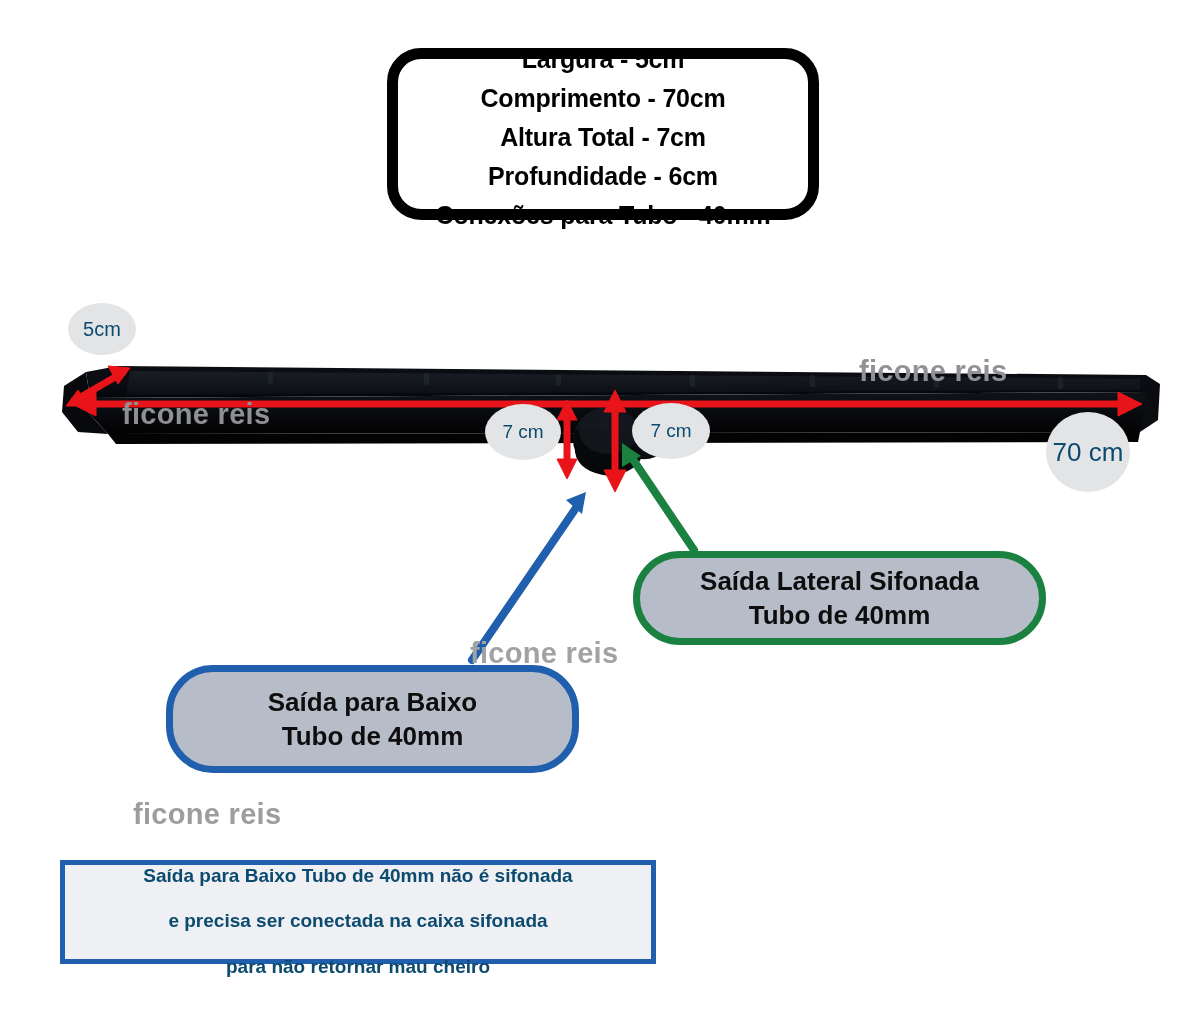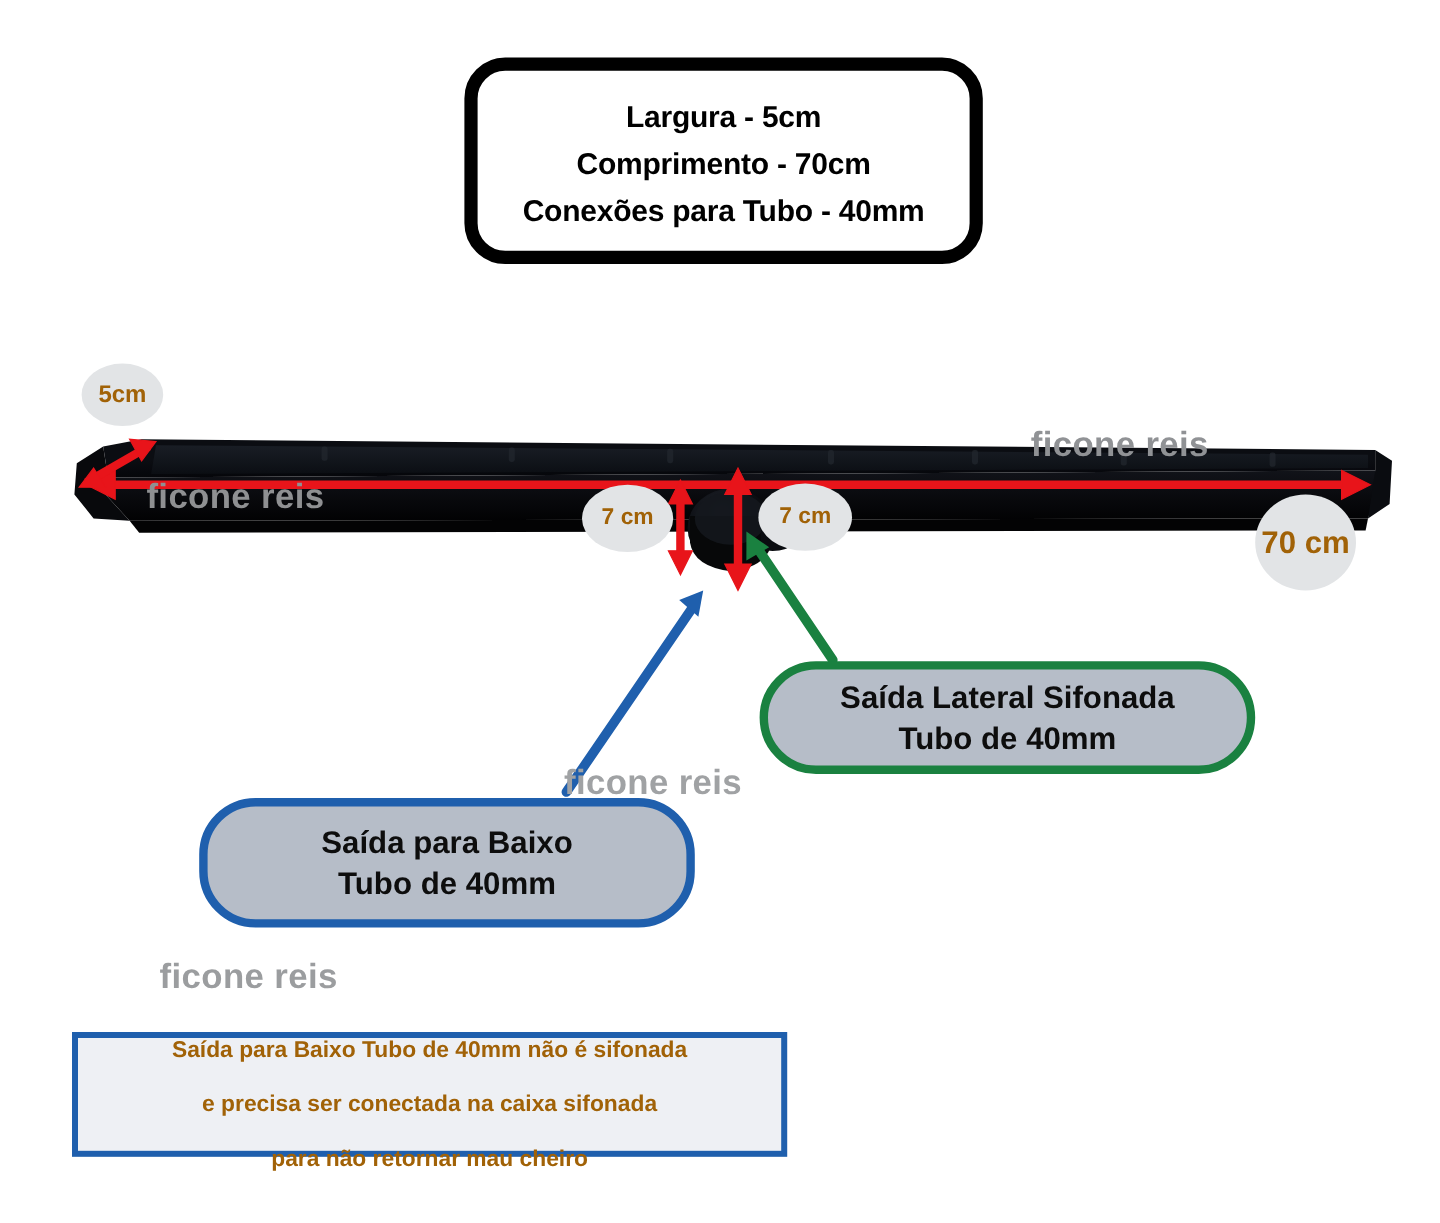--- a/index.html
+++ b/index.html
@@ -46,22 +46,22 @@
   }
 
   
   .bubble {
     position: absolute;
     background: #e2e4e6;
     border-radius: 50%;
     display: flex;
     align-items: center;
     justify-content: center;
-    font-weight: bold;
-    color: #a16207;
+    font-weight: normal;
+    color: #0c4a6e;
     text-align: center;
   }
   .bubble-5cm {
     left: 68px; top: 303px;
     width: 68px; height: 52px;
     font-size: 20px;
   }
   .bubble-6cm {
     left: 485px; top: 404px;
     width: 76px; height: 56px;
@@ -120,21 +120,21 @@
     border: 5px solid #1f5fad;
     box-sizing: border-box;
     display: flex;
     flex-direction: column;
     align-items: center;
     justify-content: center;
   }
   .warning-line {
     font-size: 19px;
     font-weight: bold;
-    color: #a16207;
+    color: #0c4a6e;
     line-height: 1.45;
     white-space: nowrap;
     margin-top: 18px;
   }
 
   
   .watermark {
     position: absolute;
     font-weight: bold;
     color: #9a9a9a;
@@ -240,20 +240,22 @@
 
     <g>
       <line x1="694" y1="550" x2="630" y2="455" stroke="#1a8140" stroke-width="8" stroke-linecap="round"></line>
       <polygon points="622,443 622,467 641,456" fill="#1a8140"></polygon>
     </g>
   </svg>
 
   <div class="spec-box">
     <div class="spec-line">Largura - 5cm</div>
     <div class="spec-line">Comprimento - 70cm</div>
+    <div class="spec-line">Altura Total - 7cm</div>
+    <div class="spec-line">Profundidade - 6cm</div>
     <div class="spec-line">Conexões para Tubo - 40mm</div>
   </div>
 
   <div class="bubble bubble-5cm">5cm</div>
   <div class="bubble bubble-6cm">7 cm</div>
   <div class="bubble bubble-7cm">7 cm</div>
   <div class="bubble bubble-70cm">70 cm</div>
 
   <div class="pill pill-green">
     <div class="pill-line">Saída Lateral Sifonada</div>

